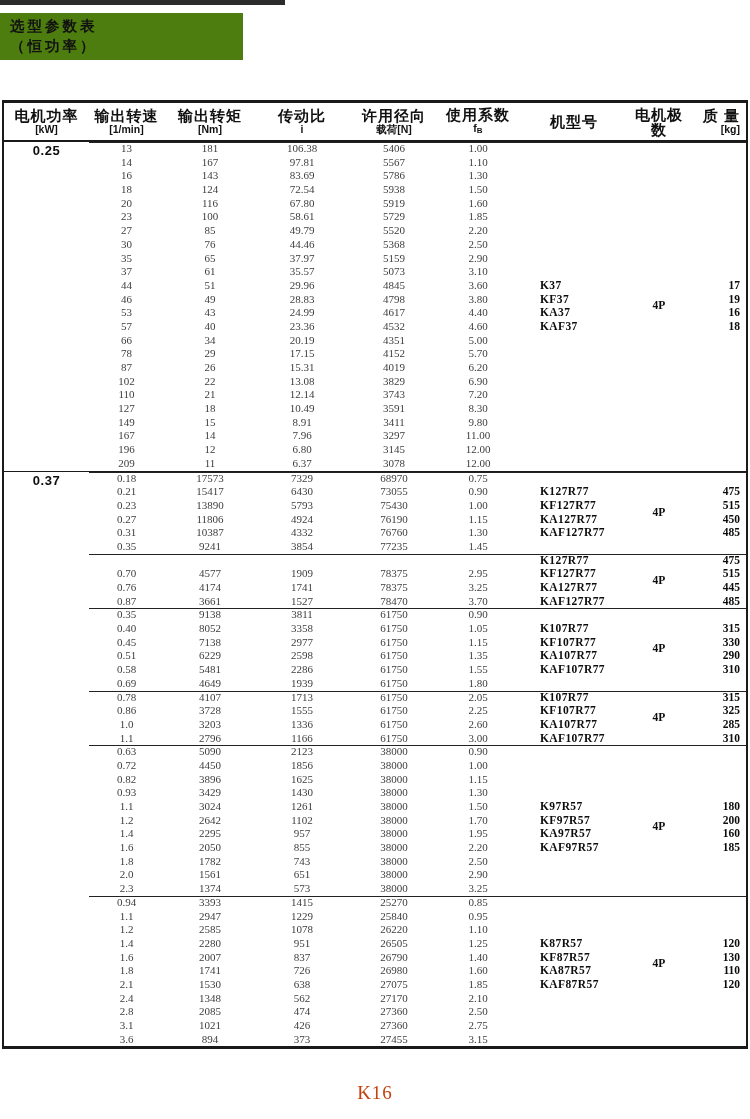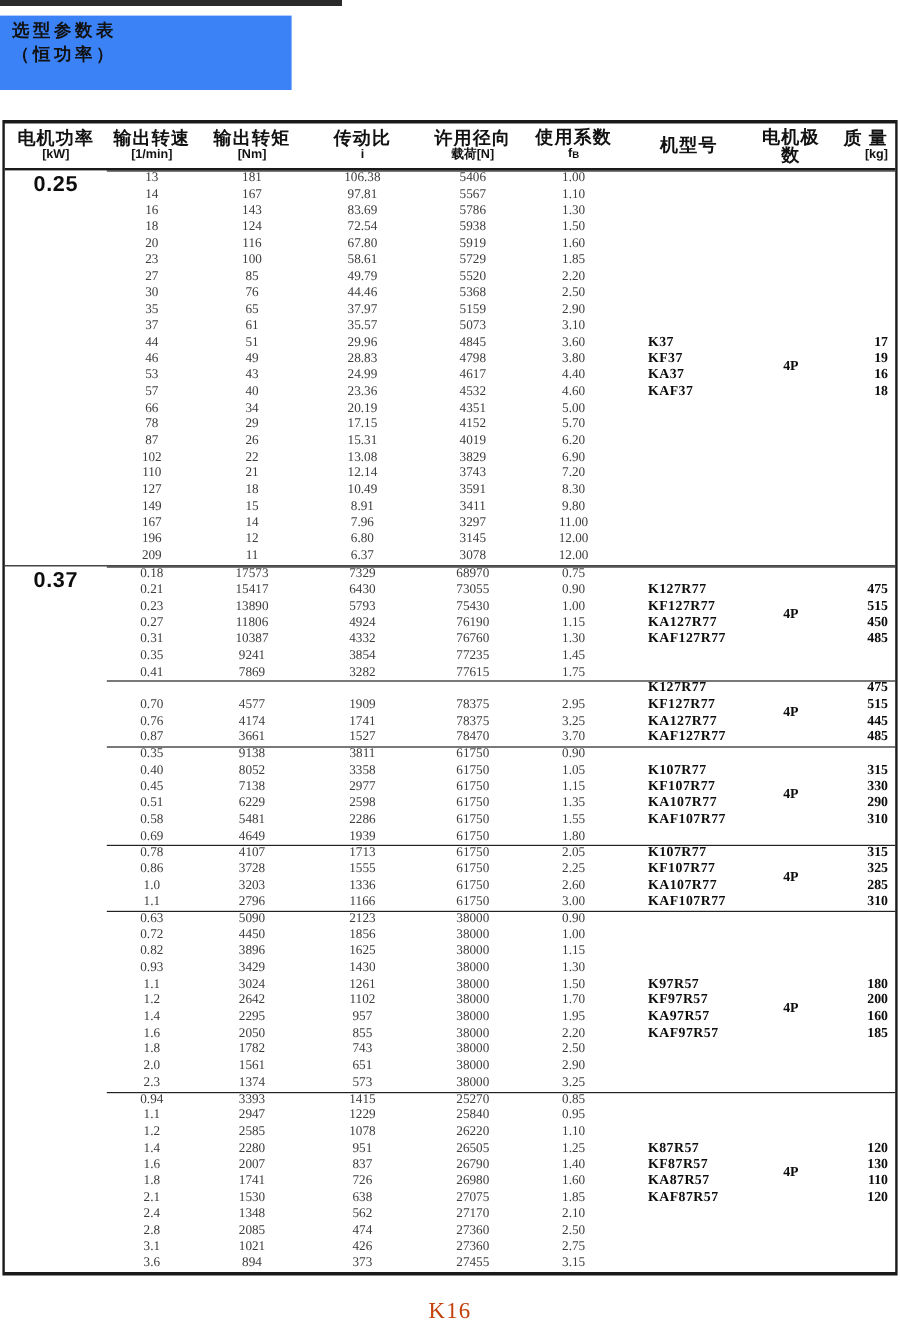--- a/index.html
+++ b/index.html
@@ -3,21 +3,21 @@
 <meta charset="utf-8">
 <style>
   html,body{margin:0;padding:0;}
   body{
     width:750px;height:1119px;position:relative;background:#ffffff;
     font-family:"Liberation Sans","DejaVu Sans",sans-serif;color:#1a1a1a;
     overflow:hidden;
   }
   .top-bar{position:absolute;left:0;top:0;width:285px;height:5px;background:#2b2b2b;}
   .title-box{
-    position:absolute;left:0;top:13px;width:243px;height:62px;background:#3b82f6;
+    position:absolute;left:0;top:13px;width:243px;height:47px;background:#4d7c0f;
     padding:3px 0 0 10px;box-sizing:border-box;
   }
   .title-line{font-size:14.5px;font-weight:700;letter-spacing:3px;line-height:20px;color:#111;}
   .sheet-table{
     position:absolute;left:2px;top:100px;width:746px;box-sizing:border-box;
     border:2px solid #1a1a1a;border-top-width:3px;border-bottom-width:3px;
   }
   .header-row{
     display:grid;grid-template-columns:85px 75px 92px 92px 92px 76px 116px 54px 1fr;
     height:37px;border-bottom:2.5px solid #1a1a1a;align-items:center;
@@ -33,21 +33,21 @@
   .block:not(:first-child)::before{
     content:"";position:absolute;left:85px;right:0;top:0;border-top:1.2px solid #222;
   }
   .t-row{
     display:grid;grid-template-columns:85px 75px 92px 92px 92px 76px 116px 54px 1fr;
     height:13.7px;line-height:13.8px;font-size:11px;
   }
   .cell{text-align:center;color:#3d3d3d;white-space:nowrap;}
   .cell.model{text-align:left;padding-left:24px;font-weight:700;color:#0d0d0d;font-size:11.5px;letter-spacing:0.4px;}
   .cell.mass{text-align:right;padding-right:6px;font-weight:700;color:#0d0d0d;font-size:11.5px;}
-  .power{position:absolute;left:0;top:1px;width:85px;text-align:center;font-weight:700;font-size:18px;color:#0d0d0d;letter-spacing:0.5px;}
+  .power{position:absolute;left:0;top:1px;width:85px;text-align:center;font-weight:700;font-size:13px;color:#0d0d0d;letter-spacing:0.5px;}
   .poles{position:absolute;left:628px;width:54px;text-align:center;font-weight:700;font-size:11.5px;color:#0d0d0d;}
   .footer{position:absolute;left:0;right:0;top:1082px;text-align:center;
     font-family:"Liberation Serif","DejaVu Serif",serif;font-size:19px;color:#c2410c;letter-spacing:1px;}
 </style>
 </head>
 <body>
 
 <div class="top-bar"></div>
 
 <div class="title-box">
@@ -425,31 +425,20 @@
             <div class="cell"></div>
             <div class="cell">0.35</div>
             <div class="cell">9241</div>
             <div class="cell">3854</div>
             <div class="cell">77235</div>
             <div class="cell">1.45</div>
             <div class="cell model"></div>
             <div class="cell"></div>
             <div class="cell mass"></div>
           </div>
-          <div class="t-row">
-            <div class="cell"></div>
-            <div class="cell">0.41</div>
-            <div class="cell">7869</div>
-            <div class="cell">3282</div>
-            <div class="cell">77615</div>
-            <div class="cell">1.75</div>
-            <div class="cell model"></div>
-            <div class="cell"></div>
-            <div class="cell mass"></div>
-          </div>
           <div class="poles" style="top: 34.1px;">4P</div>
         </div>
         <div class="block">
           <div class="t-row">
             <div class="cell"></div>
             <div class="cell"></div>
             <div class="cell"></div>
             <div class="cell"></div>
             <div class="cell"></div>
             <div class="cell"></div>

